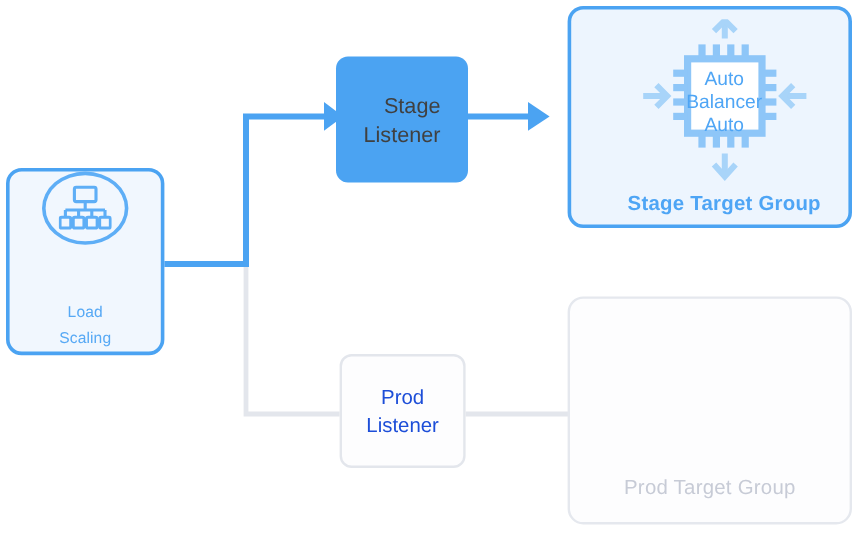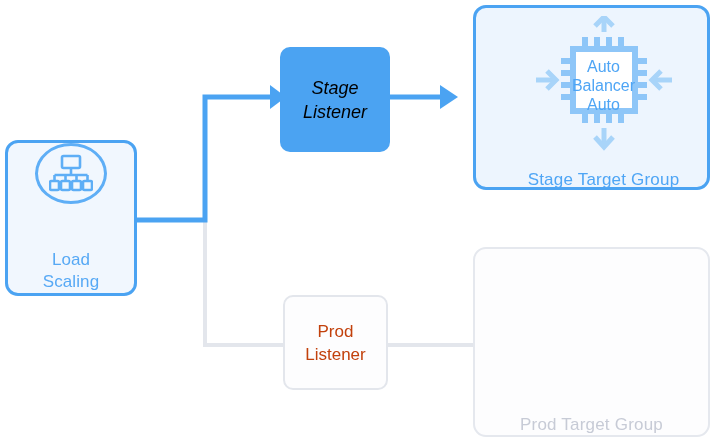--- a/index.html
+++ b/index.html
@@ -43,21 +43,21 @@
     top: 140px;
     width: 132px;
     height: 156px;
     background: #F1F7FE;
     border: 3px solid #4BA3F2;
     border-radius: 13px;
     gap: 10px;
   }
   #load-balancer .lb-label {
     color: #57A9F5;
-    font-size: 17px;
+    font-size: 13px;
     line-height: 22px;
     text-align: center;
     letter-spacing: .1px;
     margin-top: 35px;
   }
   .lb-icon-circle {
     width: 66px;
     height: 66px;
     border-radius: 50%;
     border: 3px solid #5EAEF6;
@@ -70,39 +70,38 @@
   
   #stage-listener {
     left: 280px;
     top: 47px;
     width: 110px;
     height: 105px;
     background: #4BA3F2;
     border-radius: 10px;
   }
   #stage-listener .node-label {
-    color: #000000;
+    color: #404040;
     font-size: 18px;
     line-height: 24px;
-    text-align: center;
-    font-style: italic;
+    text-align: right;
   }
 
   
   #prod-listener {
     left: 283px;
     top: 295px;
     width: 105px;
     height: 95px;
     background: #FDFDFE;
     border: 2px solid #E3E6EC;
     border-radius: 10px;
   }
   #prod-listener .node-label {
-    color: #c2410c;
+    color: #1d4ed8;
     font-size: 17px;
     line-height: 23px;
     text-align: center;
   }
 
   
   #stage-target-group {
     left: 473px;
     top: 5px;
     width: 237px;
@@ -110,35 +109,36 @@
     background: #EDF5FE;
     border: 3px solid #4BA3F2;
     border-radius: 13px;
     justify-content: flex-start;
     padding-top: 8px;
     padding-left: 24px;
   }
   #stage-target-group .group-label {
     color: #4EA5F5;
     font-size: 17px;
-    font-weight: normal;
+    font-weight: bold;
     letter-spacing: .2px;
-    margin-top: 16px;
+    margin-top: 6px;
   }
 
   
   #prod-target-group {
     left: 473px;
     top: 247px;
     width: 237px;
     height: 190px;
     background: #FDFDFE;
     border: 2px solid #E5E8EE;
     border-radius: 13px;
     justify-content: flex-end;
+    padding-bottom: 18px;
   }
   #prod-target-group .group-label {
     color: #C7CBD6;
     font-size: 17px;
     letter-spacing: .2px;
   }
 
   .chip-wrap {
     position: relative;
     width: 140px;

